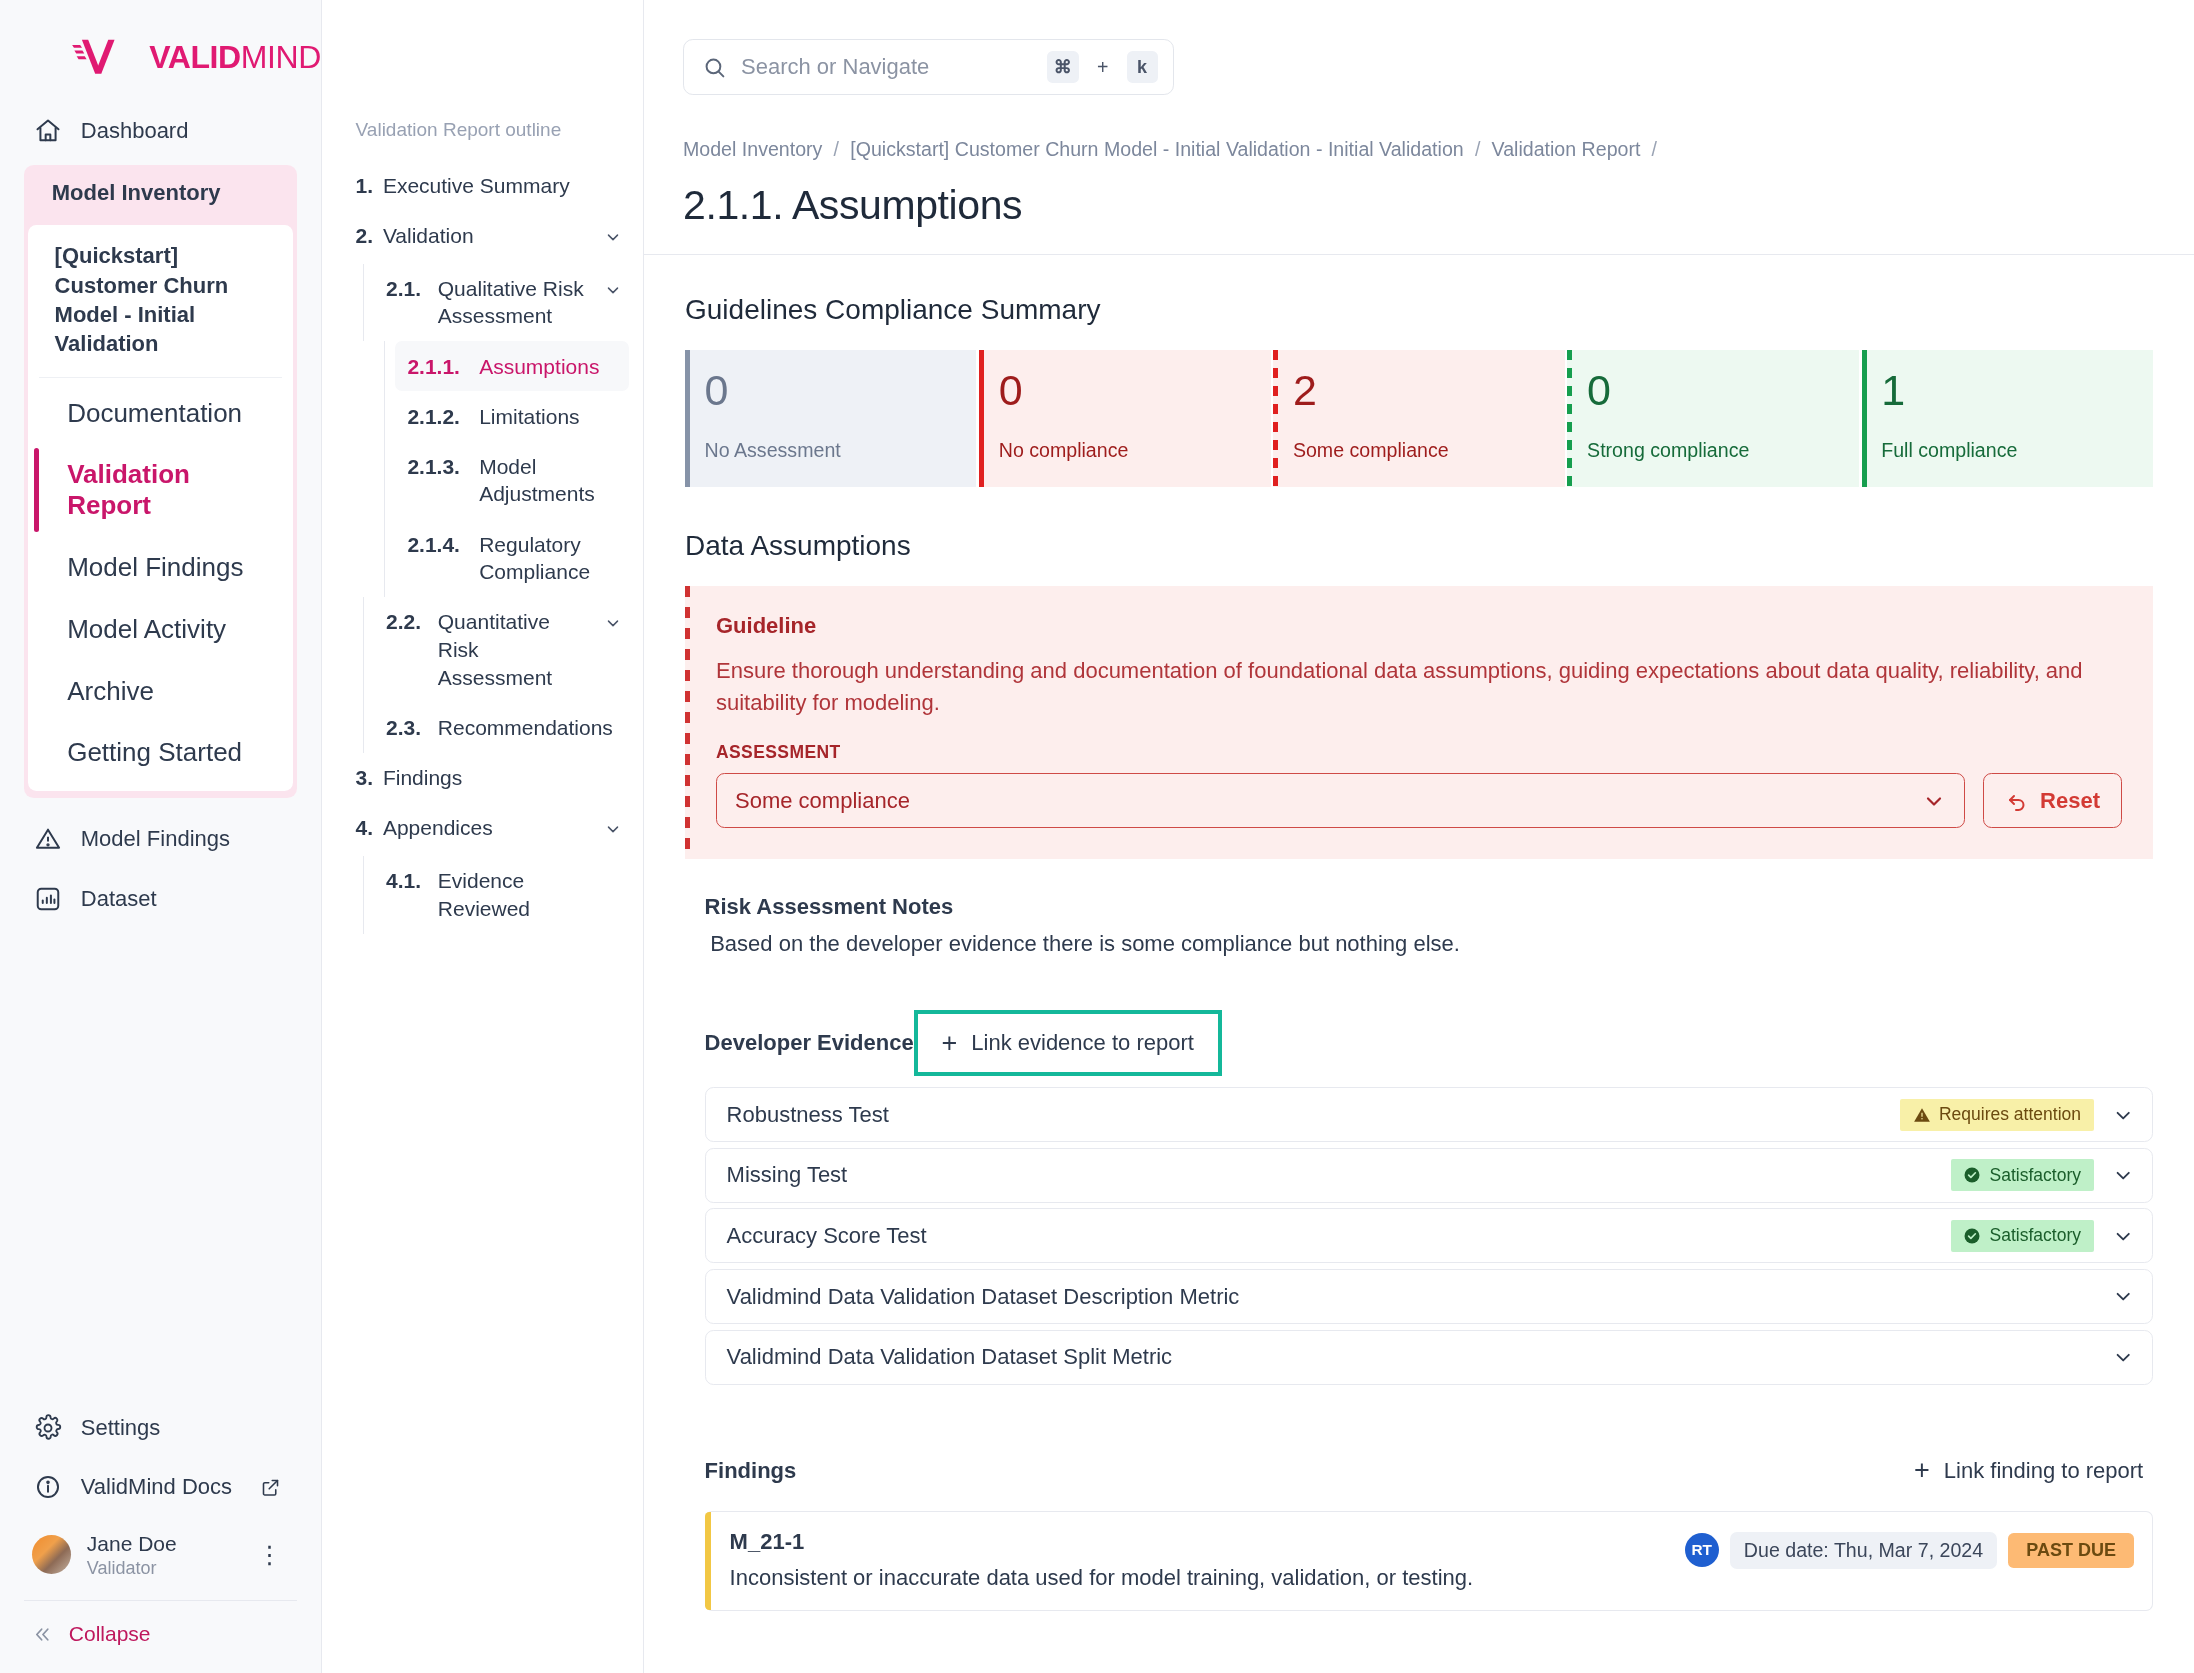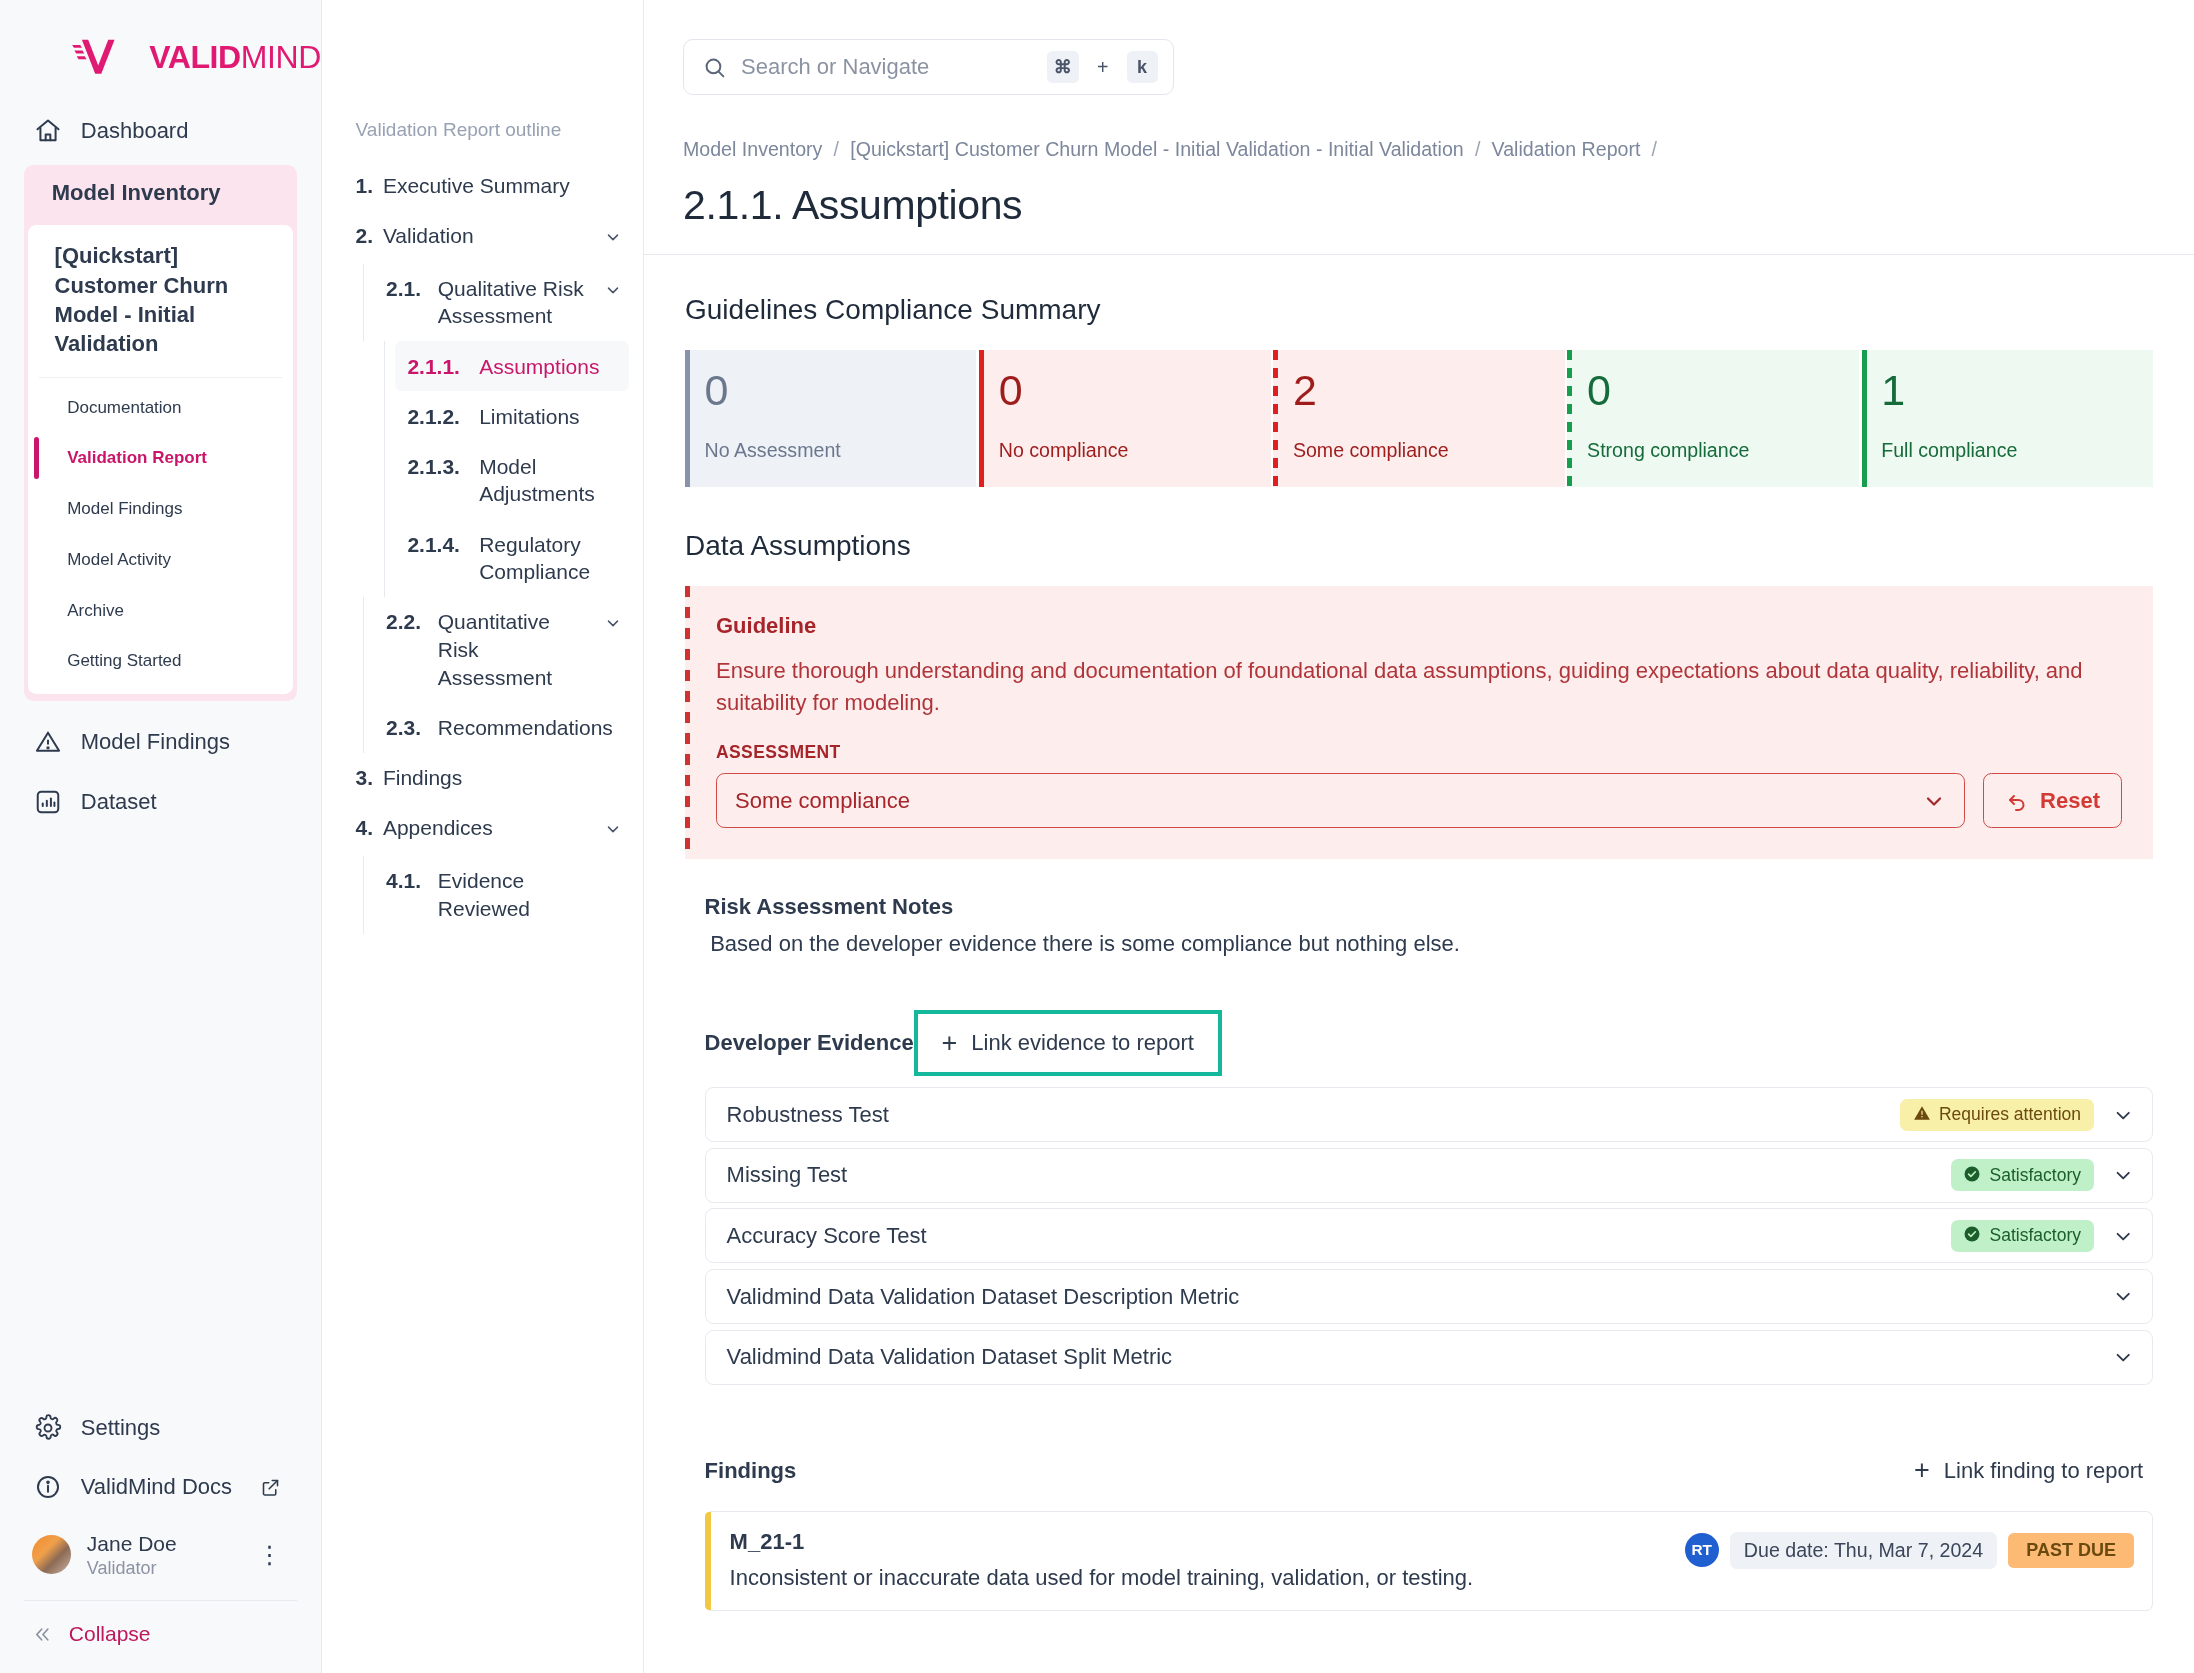--- a/index.html
+++ b/index.html
@@ -46,21 +46,21 @@
   .inv-model {
     display: flex; align-items: flex-start; gap: 18px;
     padding: 14px 11.2px 14px 8.4px; font-size: 22px; color: #2e3a4d; font-weight: 600;
     line-height: 1.33; cursor: pointer;
   }
   .inv-model .ic { margin-top: 1.4px; }
   .inv-divider { height: 1.4px; background: #eef0f4; margin: 4.2px 11.2px 4.2px 11.2px; }
   .sub-item {
     display: flex; align-items: center; gap: 18px;
     padding: 15.4px 8.4px 15.4px 8.4px;
-    font-size: 17px; color: #2e3a4d; font-weight: 500;
+    font-size: 26px; color: #2e3a4d; font-weight: 500;
     cursor: pointer; position: relative;
   }
   .sub-item.active { color: #c9166a; font-weight: 600; }
   .sub-item.active::before {
     content: ''; position: absolute; left: -7px; top: 4.2px; bottom: 4.2px;
     width: 4.9px; background: #c9166a; border-radius: 2.8px;
   }
   .nav-lower { padding: 11.2px 24px 0 24px; }
 
   .sidebar-bottom { margin-top: auto; padding: 0 24px 0 24px; }
@@ -193,21 +193,21 @@
   .hl-box { border: 4.9px solid #14b89a; padding: 2.8px; margin-right: -4.2px; }
 
   .ev-list { margin: 11.2px 0 0 19.6px; }
   .ev-row {
     display:flex; align-items:center; height: 55px; margin-bottom: 5.6px;
     border:1.4px solid #e7e9ef; border-radius: 8.4px; padding: 0 18px 0 21px; cursor:pointer;
     background:#fff;
   }
   .ev-name { font-size: 22px; color:#2e3a4d; }
   .ev-right { margin-left:auto; display:flex; align-items:center; gap: 18px;}
-  .badge { display:inline-flex; align-items:flex-start; gap: 8.4px; border-radius: 7px; padding: 5.6px 12.6px; font-size: 17.5px; font-weight: 500; }
+  .badge { display:inline-flex; align-items:center; gap: 8.4px; border-radius: 2px; padding: 5.6px 12.6px; font-size: 17.5px; font-weight: 500; }
   .badge.warn { background:#f8f0a8; color:#6b4a10; }
   .badge.ok   { background:#bff0c8; color:#1b5e2b; }
   .badge .bi  { width: 18px; height: 18px; display:inline-flex; }
 
   .find-head { display:flex; align-items:center; margin: 60px 0 0 19.6px; }
   .find-title { font-size: 22px; font-weight: 600; color:#2e3a4d; }
   .find-row {
     display:flex; align-items:flex-start; margin: 14px 0 0 19.6px;
     border:1.4px solid #e7e9ef; border-radius: 7px; border-left: 0; background:#fff;
     padding: 17px 18px 19.6px 0; position: relative; min-height: 84px;

